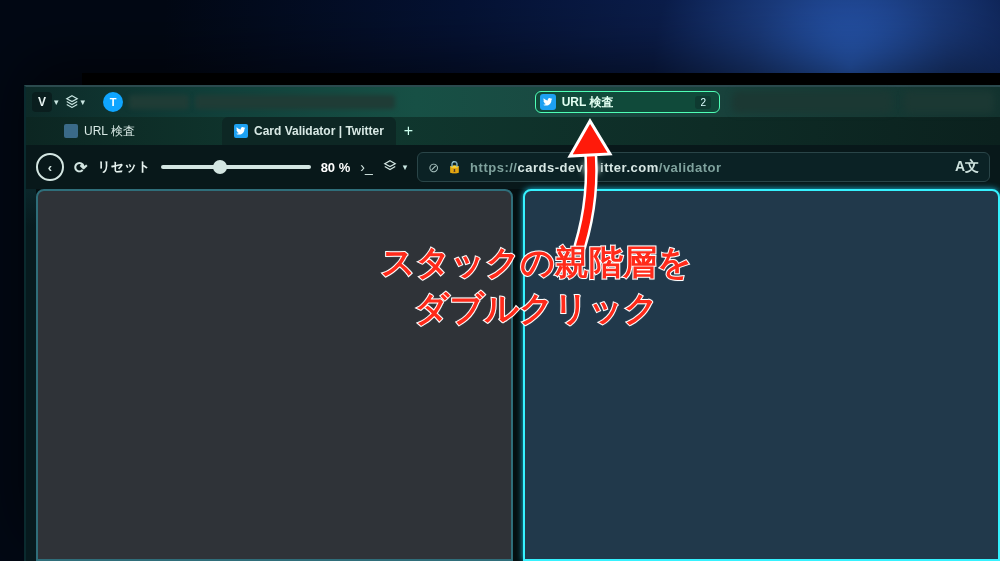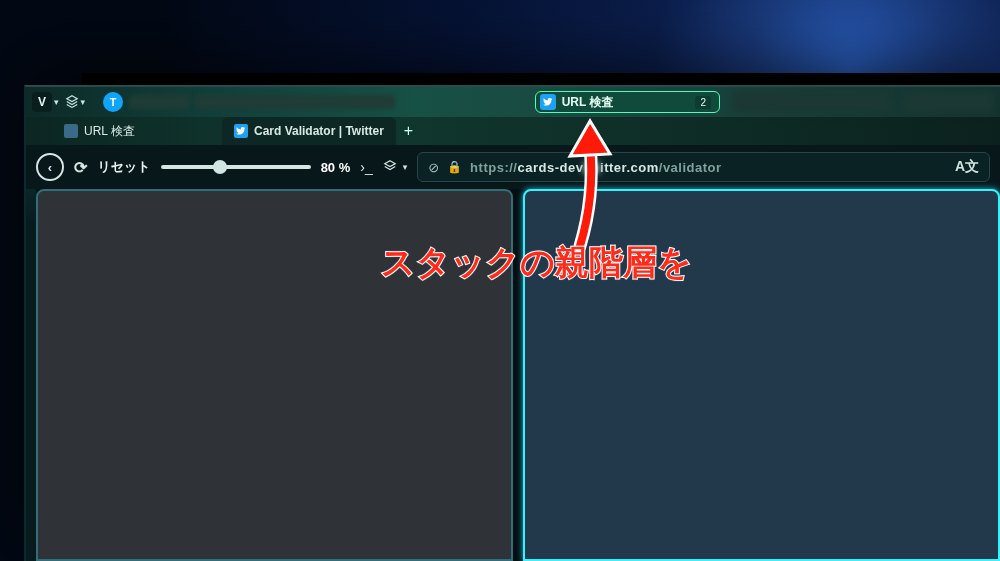--- a/index.html
+++ b/index.html
@@ -232,13 +232,14 @@
         <feMorphology operator="dilate" radius="1.5"></feMorphology>
       </filter>
   </defs>
   <path d="M40 130 Q 55 80 50 30" stroke="#fff" stroke-width="13" fill="none" stroke-linecap="round"></path>
   <path d="M40 130 Q 55 80 50 30" stroke="#ff1a0a" stroke-width="8" fill="none" stroke-linecap="round"></path>
   <polygon points="50,5 30,40 70,38" fill="#ff1a0a" stroke="#fff" stroke-width="3"></polygon>
 </svg>
 
 <div class="anno-text">
   <div>スタックの親階層を</div>
+  <div>ダブルクリック</div>
 </div>
 
 </body></html>

